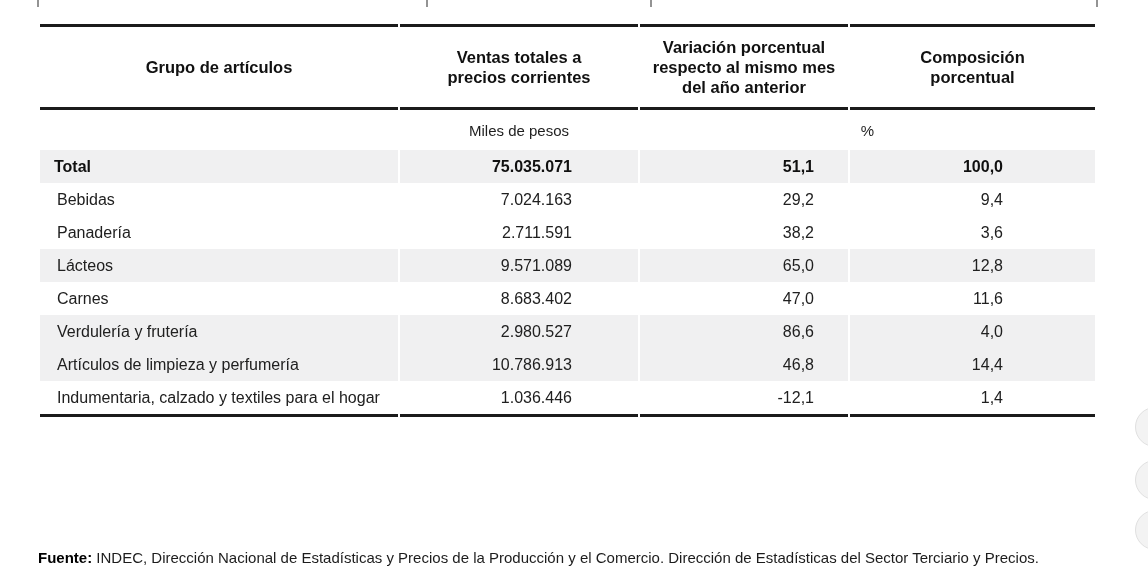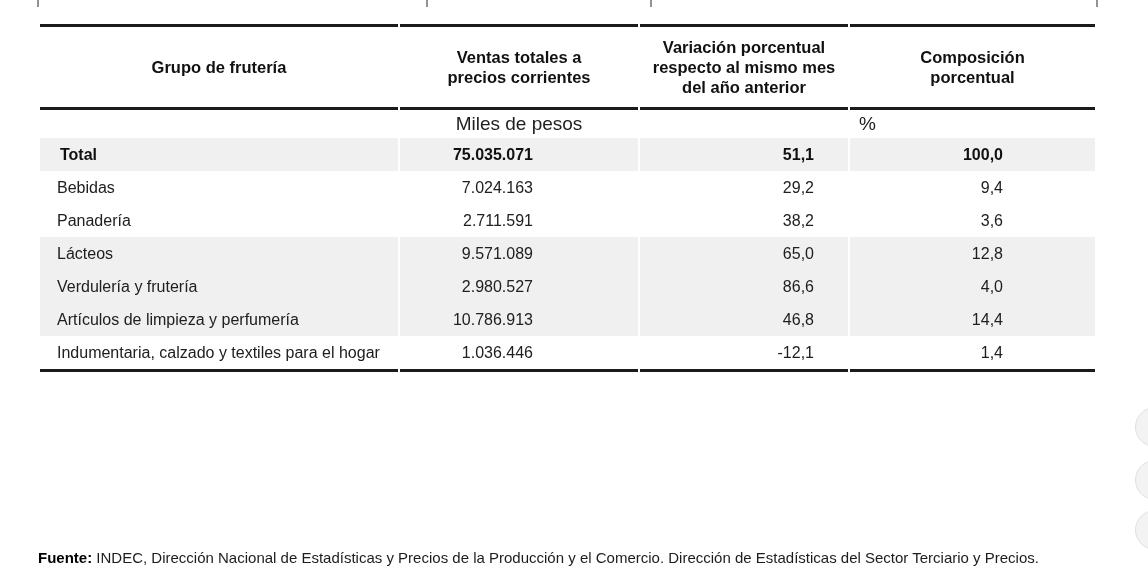--- a/index.html
+++ b/index.html
@@ -40,43 +40,43 @@
     padding: 0;
   }
   tr.head-row th .hwrap { display: inline-block; }
   th.h0 { padding-right: 20px; }
   .w2 { max-width: 162px; }
   .w3 { max-width: 216px; }
   .w4 { max-width: 122px; }
   th.h3 { padding-right: 50px; }
 
   tr.unit-row td {
-    height: 28px;
+    height: 40px;
     vertical-align: middle;
-    font-size: 19px;
+    font-size: 15px;
     color: #1e1e1e;
     padding: 0;
   }
   td.unit-sales { text-align: center; padding-right: 78px; }
   td.unit-pct { text-align: center; }
 
   tbody td {
     height: 33px;
     vertical-align: middle;
     font-size: 16px;
     padding: 0;
     white-space: nowrap;
   }
   tbody tr.stripe td { background: var(--stripe, #f0f0f1); }
   tbody tr.em td { font-weight: 700; color: #101010; }
   tbody tr:last-child td { border-bottom: 3px solid var(--rule, #1b1b1b); }
-  td.lbl { text-align: left; padding-left: 20px; }
+  td.lbl { text-align: left; padding-left: 14px; }
   td.lbl.indent { padding-left: 17px; }
   td.num { text-align: right; }
-  td.n1 { padding-right: 105px; }
+  td.n1 { padding-right: 66px; }
   td.n2 { padding-right: 34px; }
   td.n3 { padding-right: 92px; }
   .sel {
     background: var(--sel, #a3bfd6);
     padding: 2px 3px;
     margin: -2px -3px;
   }
 
   .source {
     position: absolute; left: 38px; top: 548px;
@@ -107,21 +107,21 @@
 <table class="stats">
   <colgroup>
     <col class="c0">
       <col class="c1">
       <col class="c2">
       <col class="c3">
   </colgroup>
   <thead>
     <tr class="head-row">
       <th class="h0">
-        <span class="hwrap w1">Grupo de frutería</span>
+        <span class="hwrap w1">Grupo de artículos</span>
       </th>
       <th class="h1">
         <span class="hwrap w2">Ventas totales a precios corrientes</span>
       </th>
       <th class="h2">
         <span class="hwrap w3">Variación porcentual respecto al mismo mes del año anterior</span>
       </th>
       <th class="h3">
         <span class="hwrap w4">Composición porcentual</span>
       </th>
@@ -150,20 +150,26 @@
         <td class="num n1"><span>2.711.591</span></td>
         <td class="num n2"><span>38,2</span></td>
         <td class="num n3"><span>3,6</span></td>
       </tr>
       <tr class="stripe">
         <td class="lbl indent"><span>Lácteos</span></td>
         <td class="num n1"><span>9.571.089</span></td>
         <td class="num n2"><span>65,0</span></td>
         <td class="num n3"><span>12,8</span></td>
       </tr>
+      <tr>
+        <td class="lbl indent"><span>Carnes</span></td>
+        <td class="num n1"><span>8.683.402</span></td>
+        <td class="num n2"><span>47,0</span></td>
+        <td class="num n3"><span>11,6</span></td>
+      </tr>
       <tr class="stripe">
         <td class="lbl indent"><span>Verdulería y frutería</span></td>
         <td class="num n1"><span>2.980.527</span></td>
         <td class="num n2"><span>86,6</span></td>
         <td class="num n3"><span>4,0</span></td>
       </tr>
       <tr class="stripe">
         <td class="lbl indent"><span>Artículos de limpieza y perfumería</span></td>
         <td class="num n1"><span>10.786.913</span></td>
         <td class="num n2"><span>46,8</span></td>

